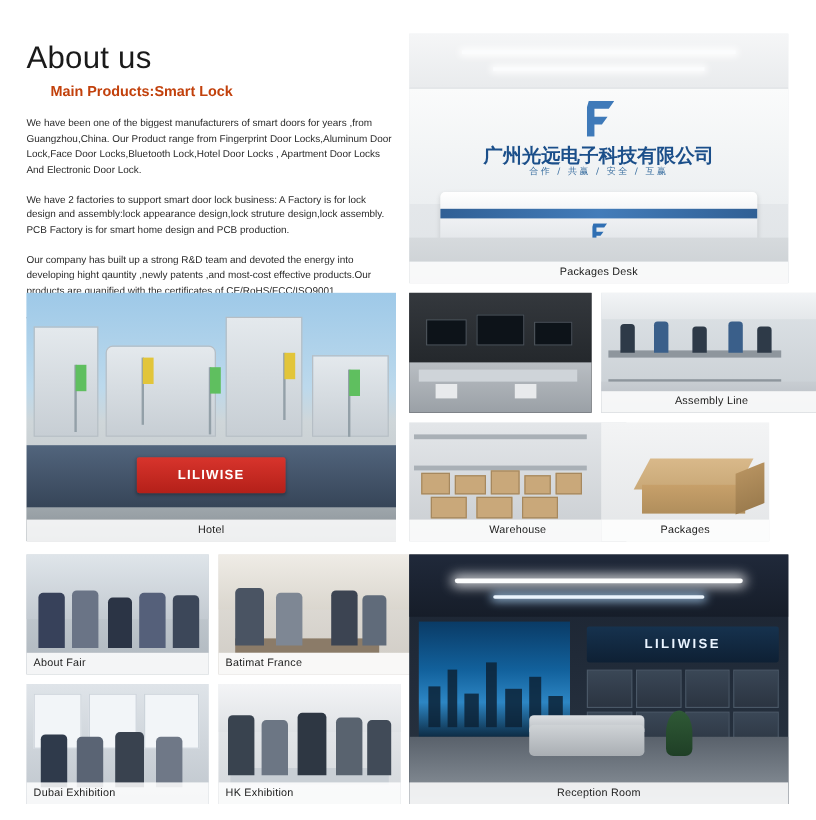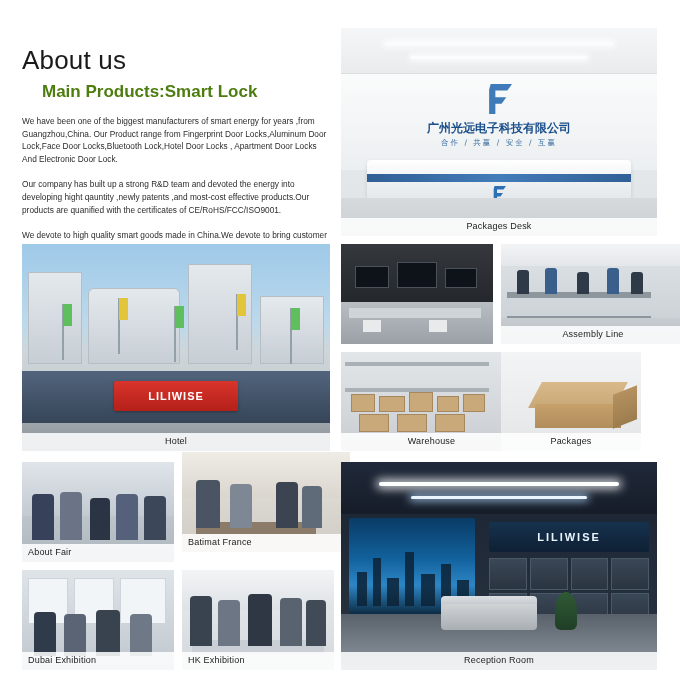--- a/index.html
+++ b/index.html
@@ -16,33 +16,32 @@
     background: #ffffff;
     overflow: hidden;
   }
 
   
   .about-col {
     position: absolute;
     left: 22px;
     top: 34px;
     width: 308px;
-    margin-top: 12px;
   }
   .about-title {
     font-size: 26px;
     color: #1a1a1a;
     font-weight: normal;
     letter-spacing: 0.2px;
     margin: 0 0 6px 0;
     line-height: 1.1;
   }
   .about-subtitle {
-    font-size: 17px;
-    color: #4d7c0f;
+    font-size: 12px;
+    color: #c2410c;
     font-weight: bold;
     margin: 0 0 12px 0;
     line-height: 1.3;
     padding-left: 20px;
   }
   .about-para {
     font-size: 8.3px;
     line-height: 1.55;
     color: #2b2b2b;
     margin: 0 0 12px 0;
@@ -112,21 +111,21 @@
     height: 30px;
     background: #2f6fb3;
     clip-path: polygon(18% 0%, 100% 0%, 82% 22%, 36% 22%, 36% 44%, 78% 44%, 60% 66%, 36% 66%, 36% 100%, 12% 100%, 12% 18%);
     opacity: 0.92;
   }
   .rec-cn-text {
     position: absolute;
     left: 50%;
     top: 92px;
     transform: translateX(-50%);
-    font-size: 12px;
+    font-size: 16px;
     color: #1b4f8a;
     font-weight: bold;
     white-space: nowrap;
     font-family: Liberation Sans, sans-serif;
   }
   .rec-cn-sub {
     position: absolute;
     left: 50%;
     top: 110px;
     transform: translateX(-50%);
@@ -257,21 +256,21 @@
     background: linear-gradient(#b5915f,#9c7c4e);
     transform: skewY(-22deg);
   }
 
   
   .caton { left: 22px; top: 462px; width: 152px; height: 100px; background: linear-gradient(#cfd6dc,#aeb6bd); }
   .caton .booth { position:absolute; left:0; top:0; width:100%; height:54%; background: linear-gradient(#dfe5ea,#c3cad1); }
   .caton .p { position:absolute; border-radius: 4px 4px 0 0; }
 
   
-  .bat { left: 182px; top: 452px; width: 168px; height: 100px; background: linear-gradient(#e6e3de,#cfcbc4); }
+  .bat { left: 182px; top: 462px; width: 168px; height: 100px; background: linear-gradient(#e6e3de,#cfcbc4); }
   .bat .p { position:absolute; border-radius: 4px 4px 0 0; }
   .bat .table { position:absolute; left: 14px; bottom: 18px; width: 120px; height: 12px; background:#8b7b68; }
 
   
   .dubai { left: 22px; top: 570px; width: 152px; height: 100px; background: linear-gradient(#dfe4e9,#bfc6cd); }
   .dubai .panel { position:absolute; background:#f2f5f8; border:1px solid #cdd4db; }
   .dubai .p { position:absolute; border-radius: 4px 4px 0 0; }
 
   
   .hk { left: 182px; top: 570px; width: 152px; height: 100px; background: linear-gradient(#eceef0,#d3d7db); }
@@ -344,21 +343,22 @@
   }
 </style>
 </head>
 <body>
 
 <div class="page">
 
   <div class="about-col">
     <h1 class="about-title">About us</h1>
     <div class="about-subtitle">Main Products:Smart Lock</div>
-    <p class="about-para">We have been one of the biggest manufacturers of smart energy for years ,from Guangzhou,China. Our Product range from Fingerprint Door Locks,Aluminum Door Lock,Face Door Locks,Bluetooth Lock,Hotel Door Locks ,  Apartment Door Locks And Electronic Door Lock.</p>
+    <p class="about-para">We have been one of the biggest manufacturers of smart doors for years ,from Guangzhou,China. Our Product range from Fingerprint Door Locks,Aluminum Door Lock,Face Door Locks,Bluetooth Lock,Hotel Door Locks ,  Apartment Door Locks And Electronic Door Lock.</p>
+    <p class="about-para">We have 2 factories to support smart door lock business: A Factory is for lock design and assembly:lock appearance design,lock struture design,lock assembly. PCB Factory is for smart home design and PCB production.</p>
     <p class="about-para">Our company has built up a strong R&amp;D team and devoted the energy into developing hight qauntity ,newly patents ,and most-cost effective products.Our products are quanified with the certificates of CE/RoHS/FCC/ISO9001.</p>
     <p class="about-para">We devote to high quality smart goods made in China.We devote to bring customer perfect items with high benefits. We devote to bring staff high valuation.</p>
   </div>
 
   <div class="photo reception">
     <div class="rec-ceil"></div>
     <div class="rec-wall"></div>
     <div class="rec-logo-mark"></div>
     <div class="rec-cn-text">广州光远电子科技有限公司</div>
     <div class="rec-cn-sub">合作 / 共赢 / 安全 / 互赢</div>

